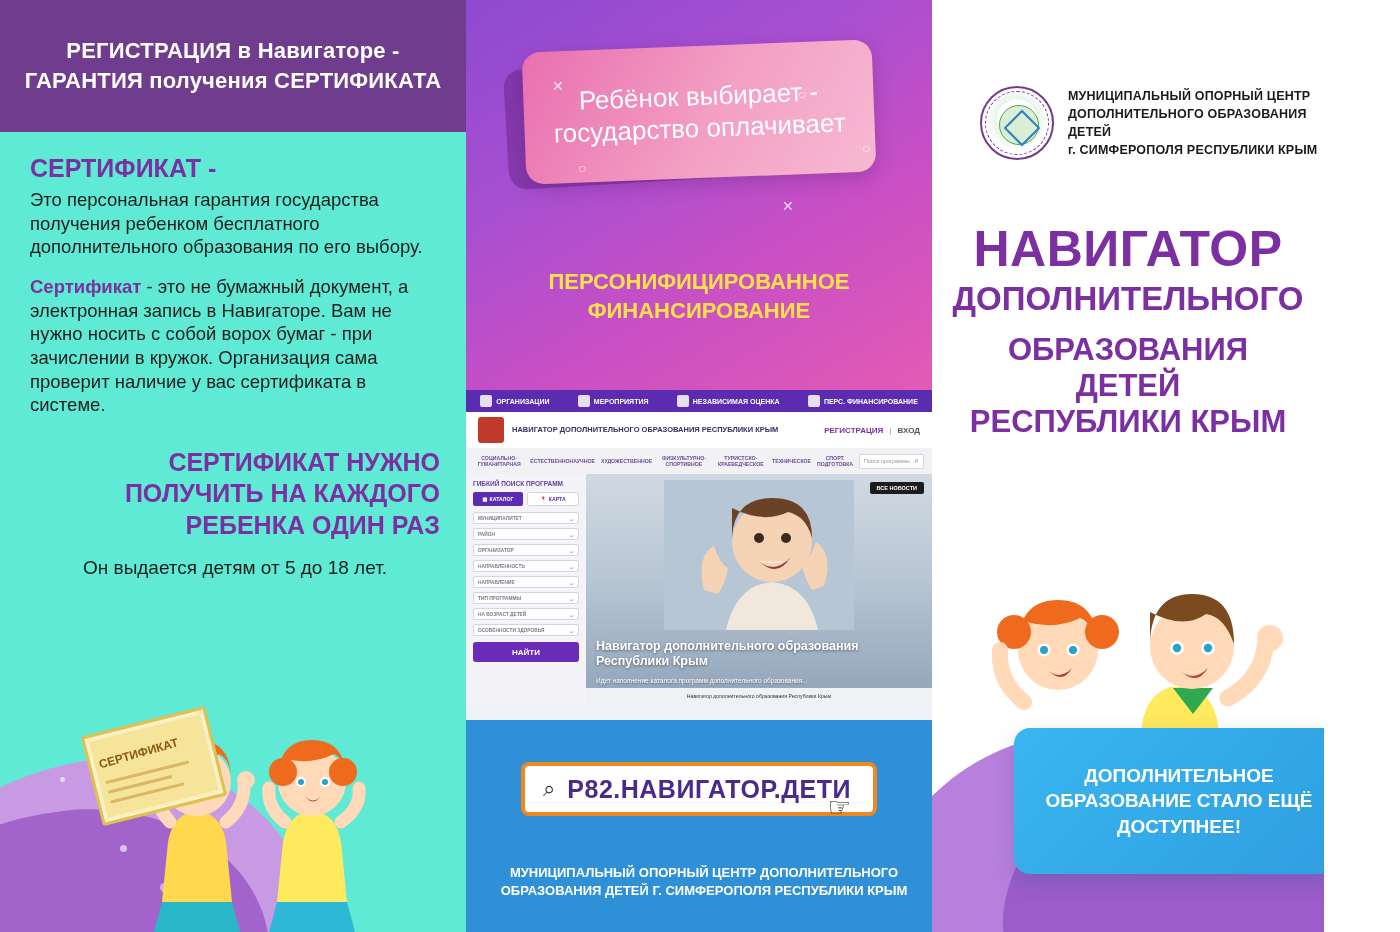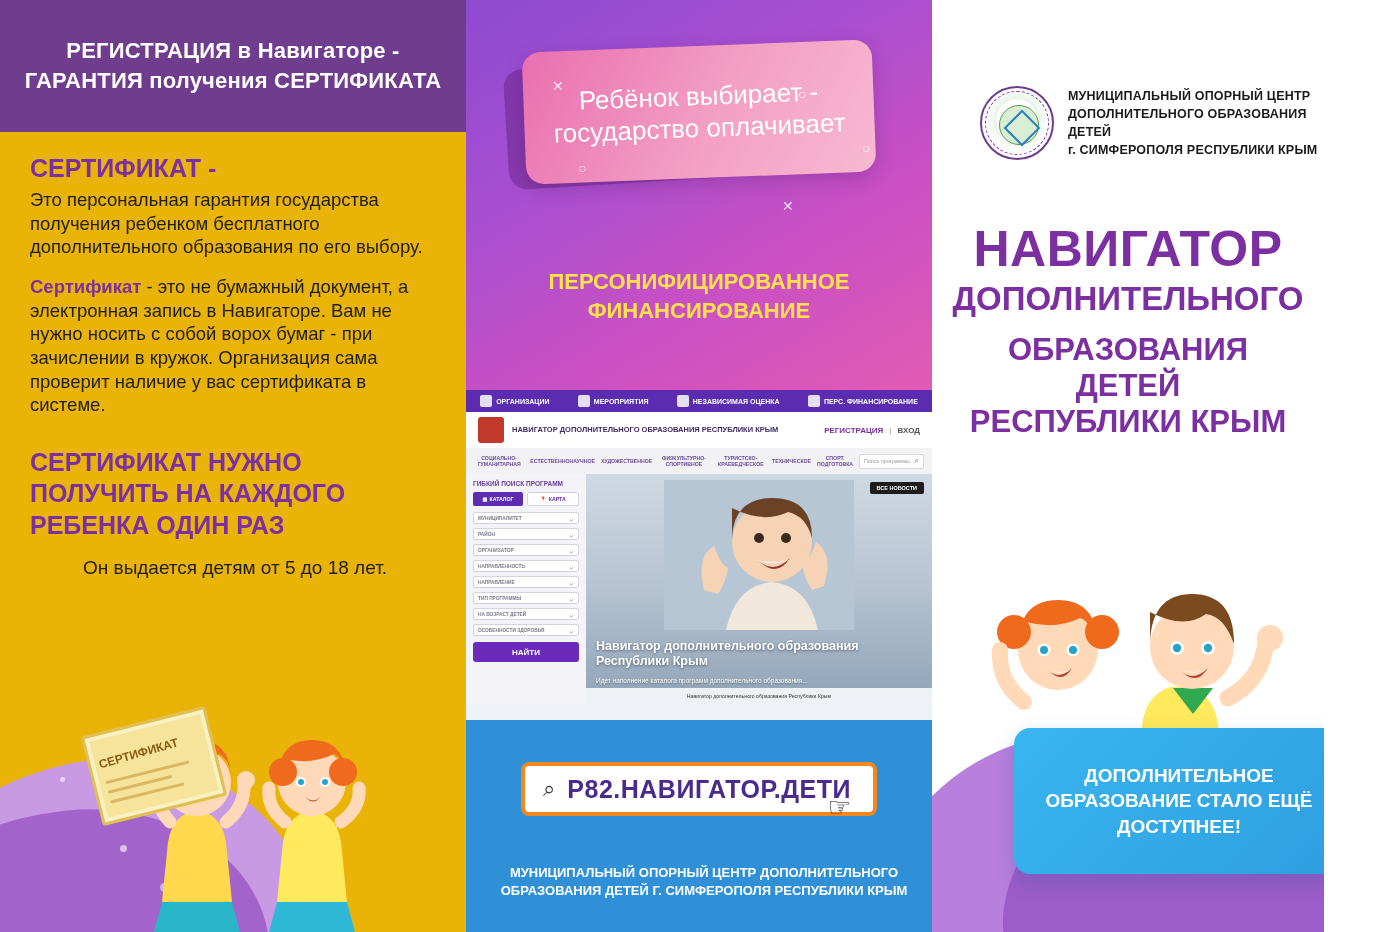--- a/index.html
+++ b/index.html
@@ -8,21 +8,21 @@
     font-family: "Liberation Sans", sans-serif;
     background: #ffffff;
     overflow: hidden;
   }
   .page { position: relative; width: 1400px; height: 932px; display: flex; }
 
   
   .panel1 {
     position: relative;
     width: 466px; height: 932px;
-    background: #eab308;
+    background: #5eead4;
     overflow: hidden;
   }
   .p1-header {
     width: 466px; height: 132px;
     background: #6f3c8e;
     display: flex; align-items: center; justify-content: center;
     text-align: center;
     color: #ffffff;
     font-weight: bold;
     font-size: 22px;
@@ -42,21 +42,21 @@
     font-size: 18.5px;
     line-height: 1.28;
     margin-bottom: 16px;
   }
   .p1-p b.accent { color: #7b2fa0; }
   .p1-h2 {
     color: #7b2fa0;
     font-weight: bold;
     font-size: 25px;
     line-height: 1.25;
-    text-align: left;
+    text-align: right;
     margin: 30px 0 16px 0;
   }
   .p1-note {
     color: #1e1e1e;
     font-size: 19px;
     text-align: center;
     margin-bottom: 6px;
   }
   
   .p1-swoosh-a {

